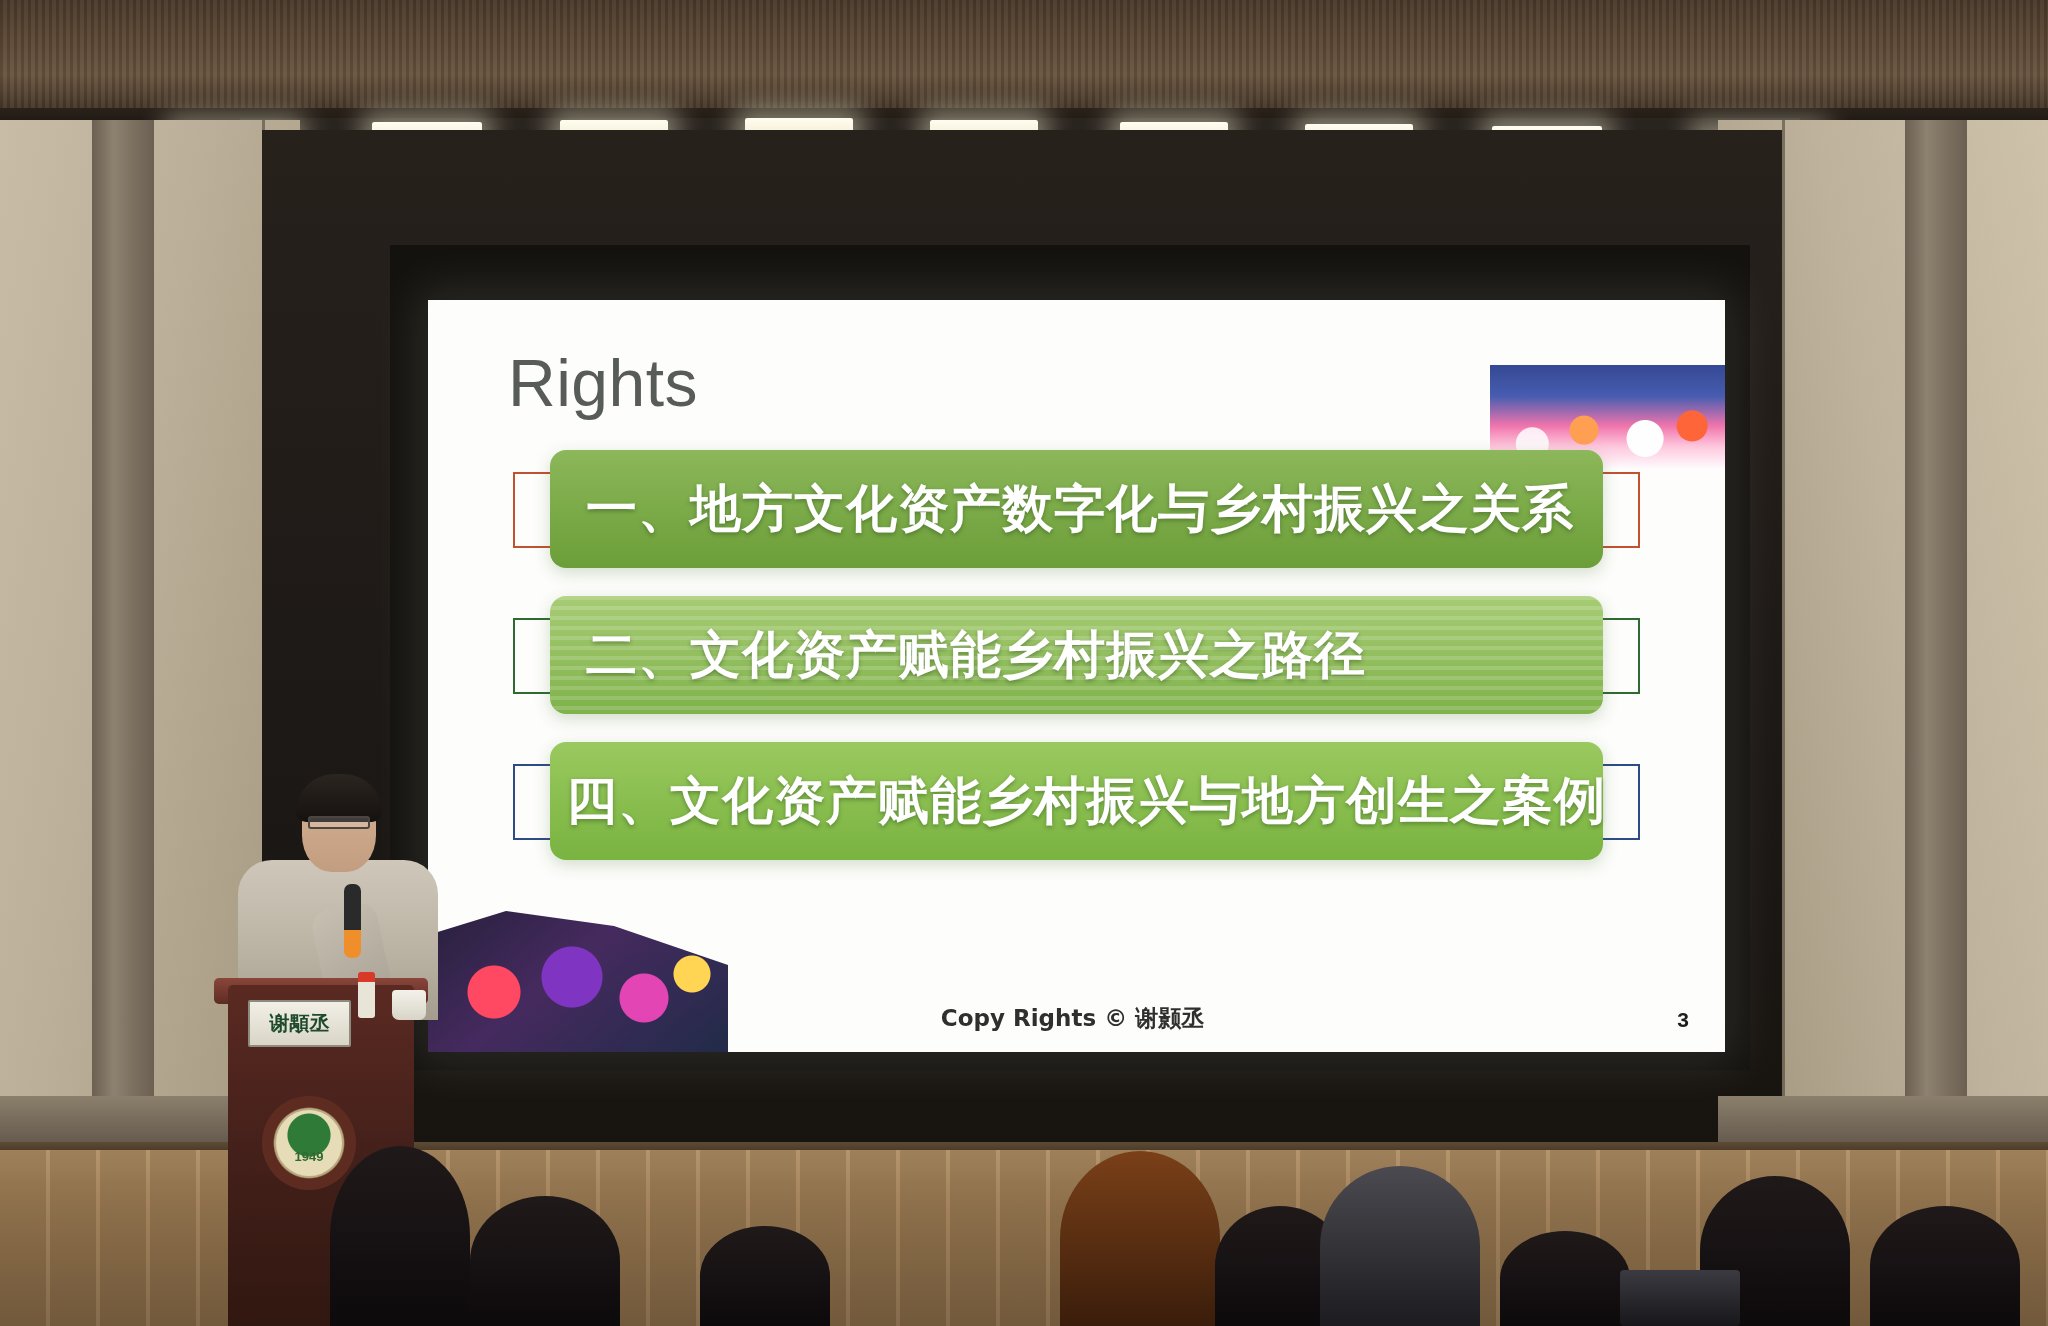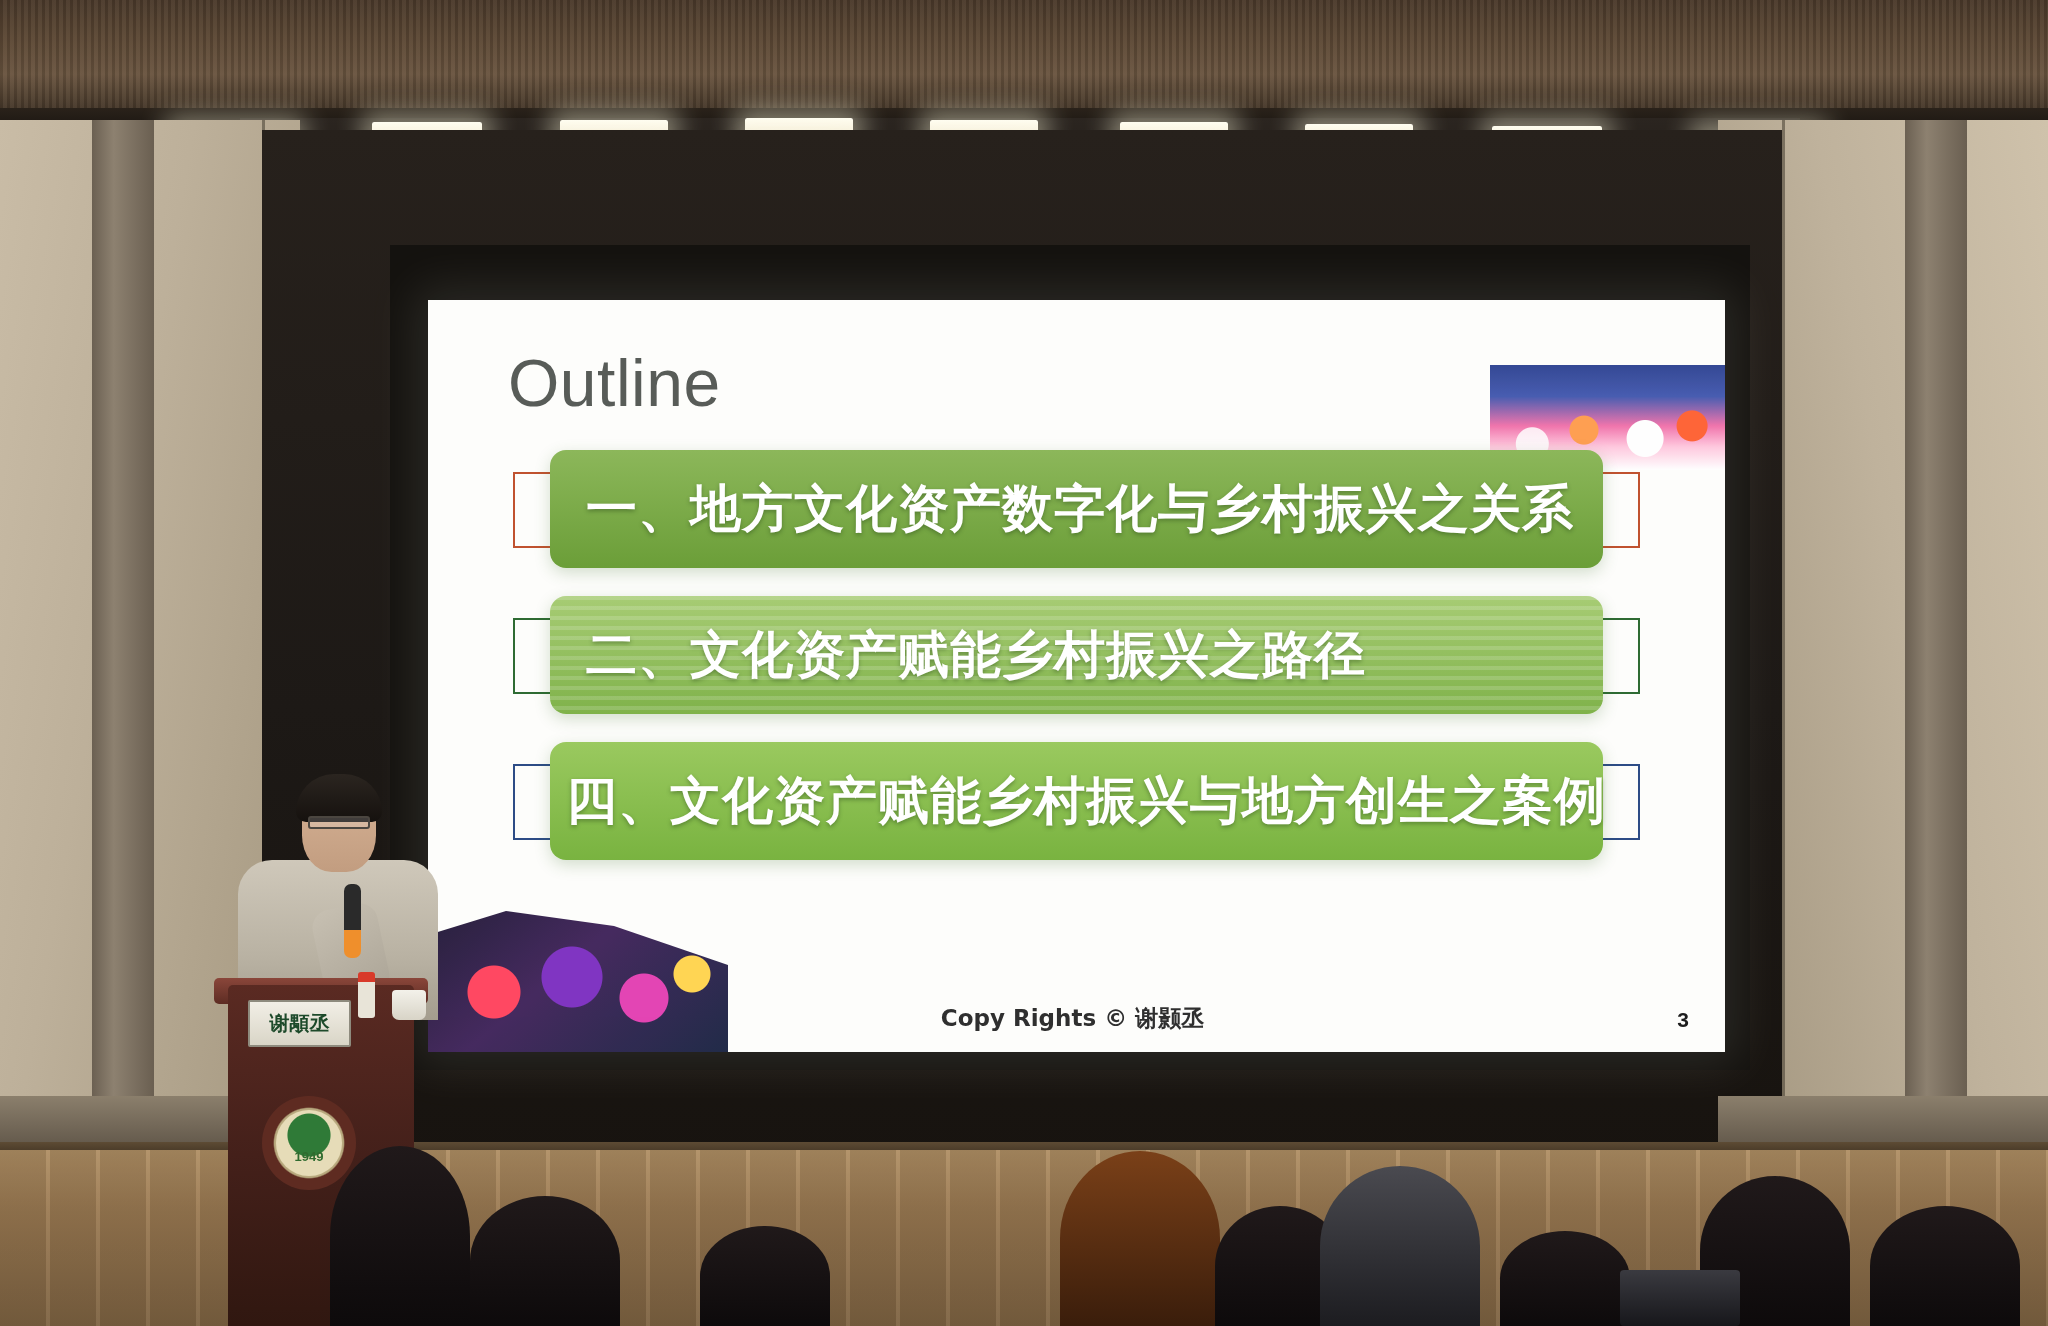--- a/index.html
+++ b/index.html
@@ -302,21 +302,21 @@
   <div class="outlet" style="left:1960px;top:1150px;"></div>
 
   <div class="stage-edge"></div>
   <div class="floor"></div>
 
   <div id="slide">
 
     <div class="photo-tr"></div>
     <div class="photo-bl"></div>
 
-    <div class="slide-title">Outline</div>
+    <div class="slide-title">Rights</div>
 
     <div class="rows">
 
       <div class="row">
         <div class="bracket left" style="border-color:#c0522f;"></div>
         <div class="bracket right" style="border-color:#c0522f;"></div>
         <div class="bar" style="background:linear-gradient(180deg,#8cb75a,#6b9e38);">
           <span class="bar-label">一、地方文化资产数字化与乡村振兴之关系</span>
         </div>
       </div>

